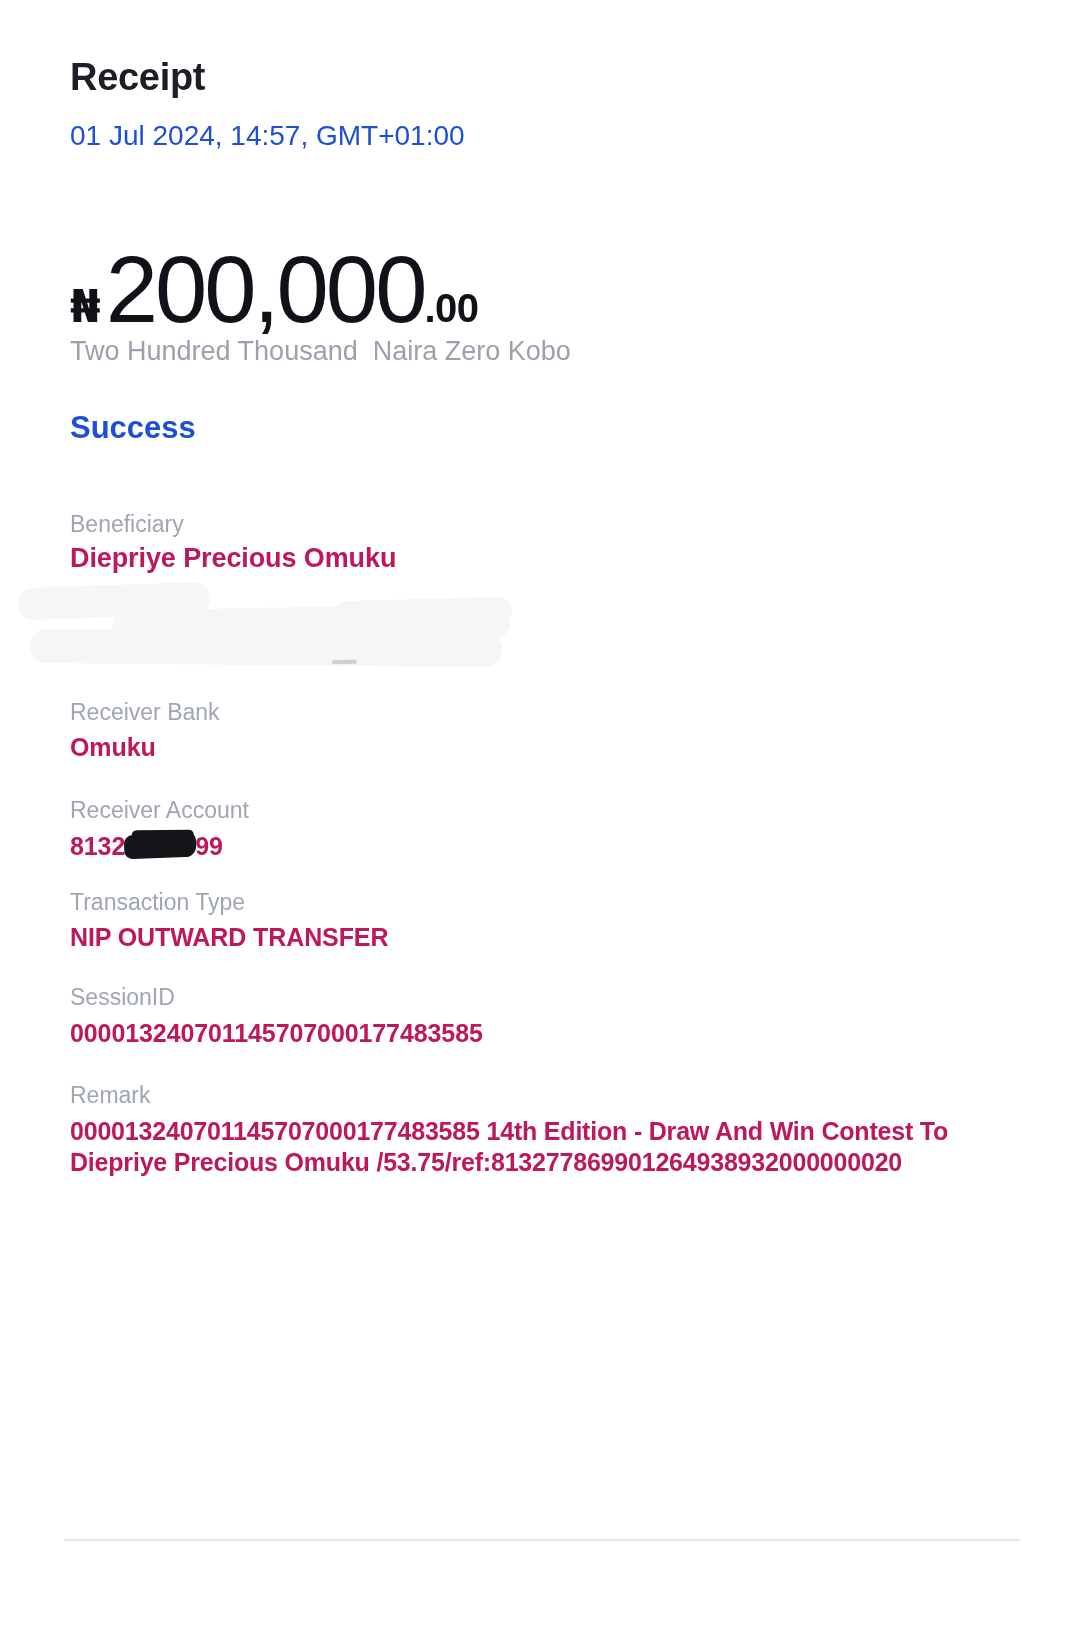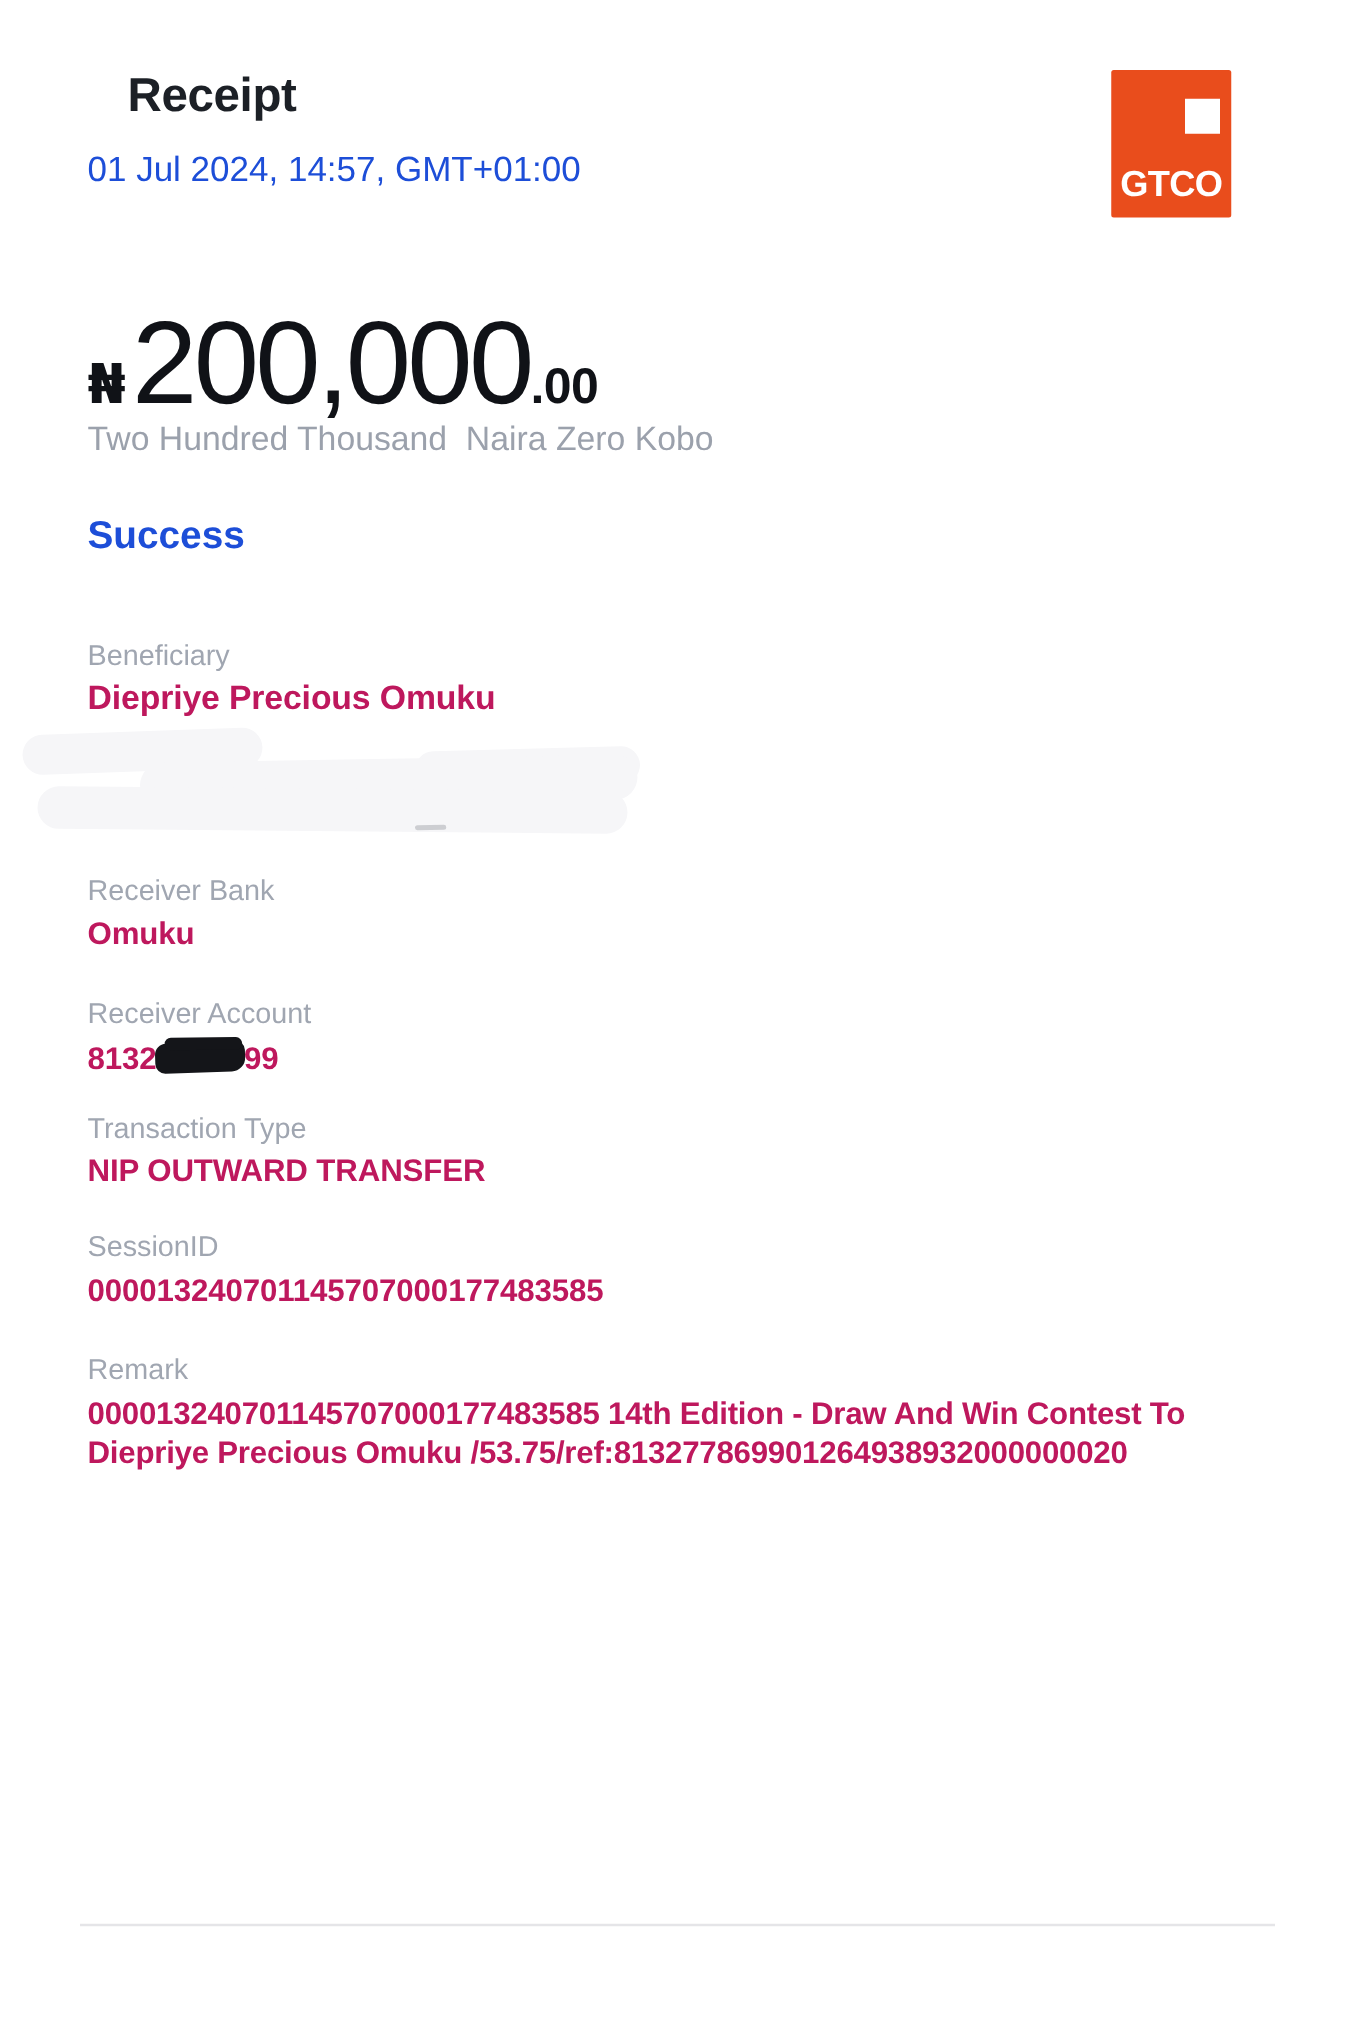--- a/index.html
+++ b/index.html
@@ -4,21 +4,21 @@
 <style>
   html,body{margin:0;padding:0;background:#ffffff;}
   .page{
     position:relative;
     width:1080px;height:1635px;
     background:#ffffff;
     font-family:"Liberation Sans","DejaVu Sans",sans-serif;
     overflow:hidden;
   }
   
-  .title{position:absolute;left:70px;top:56px;font-size:38px;font-weight:700;color:#1c2026;letter-spacing:-0.3px;margin-left:32px;}
+  .title{position:absolute;left:70px;top:56px;font-size:38px;font-weight:700;color:#1c2026;letter-spacing:-0.3px;}
   .datetime{position:absolute;left:70px;top:120px;font-size:28px;color:#1d4ed8;}
   
   .logo{position:absolute;left:889px;top:56px;width:96px;height:118px;border-radius:2px;}
   .logo-square{position:absolute;top:23px;right:9px;width:28px;height:28px;background:#ffffff;}
   .logo-text{position:absolute;bottom:9px;left:0;width:100%;text-align:center;color:#ffffff;font-size:29px;font-weight:700;letter-spacing:-0.5px;}
   
   .amount{position:absolute;left:70px;top:243px;display:flex;align-items:baseline;color:#101217;}
   .cur{font-family:"DejaVu Sans",sans-serif;font-size:44px;font-weight:700;margin-right:5px;}
   .major{font-size:94px;font-weight:400;letter-spacing:-3px;line-height:1;}
   .minor{font-size:40px;font-weight:700;letter-spacing:-0.5px;}
@@ -55,24 +55,20 @@
   .divider{position:absolute;left:64px;top:1539px;width:956px;height:2px;background:#e5e5e8;}
 </style>
 </head>
 <body>
 
 <div class="page">
 
   <div class="title">Receipt</div>
   <div class="datetime">01 Jul 2024, 14:57, GMT+01:00</div>
 
-  <div class="logo" style="background: rgb(233, 77, 28);">
-    <span class="logo-square"></span>
-    <span class="logo-text">GTCO</span>
-  </div>
 
   <div class="amount">
     <span class="cur">₦</span>
     <span class="major">200,000</span>
     <span class="minor">.00</span>
   </div>
   <div class="words">Two Hundred Thousand  Naira Zero Kobo</div>
 
   <div class="status" style="color: #1d4ed8;">Success</div>
 

